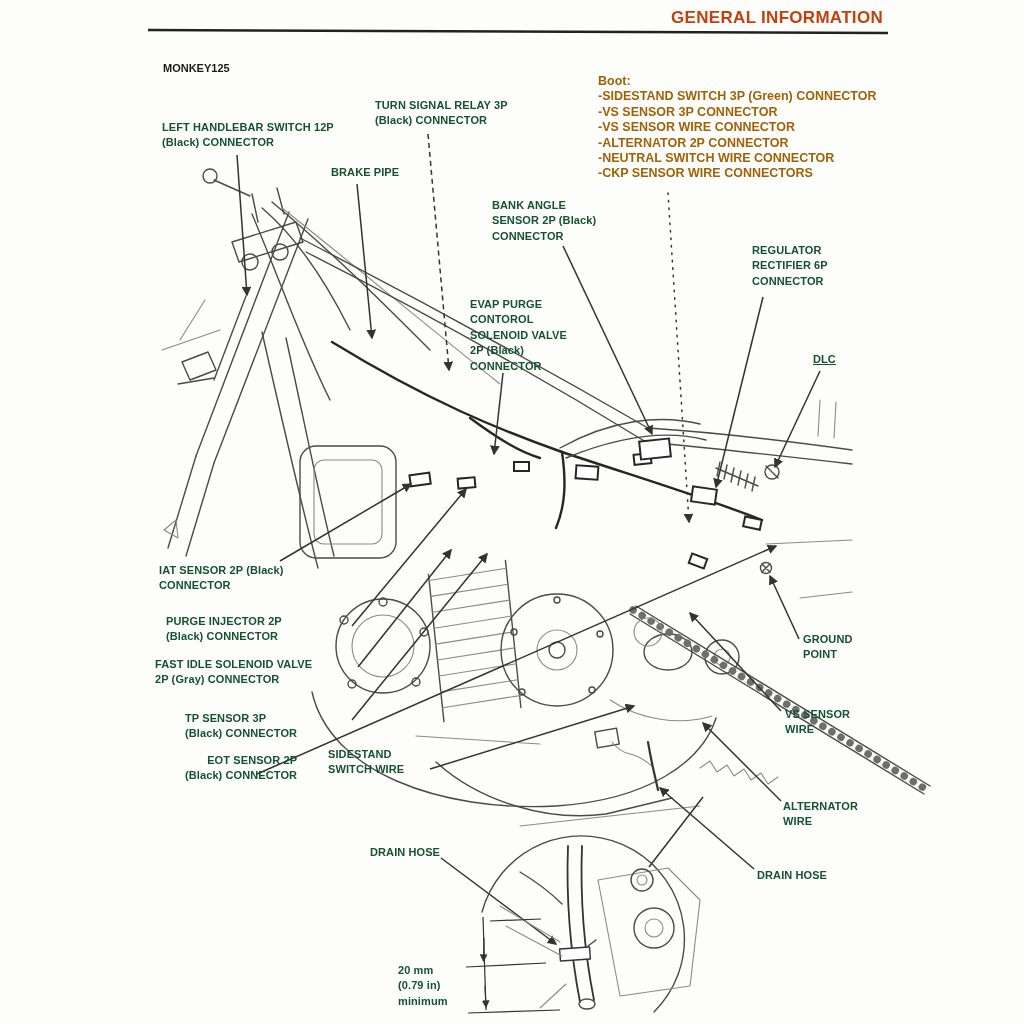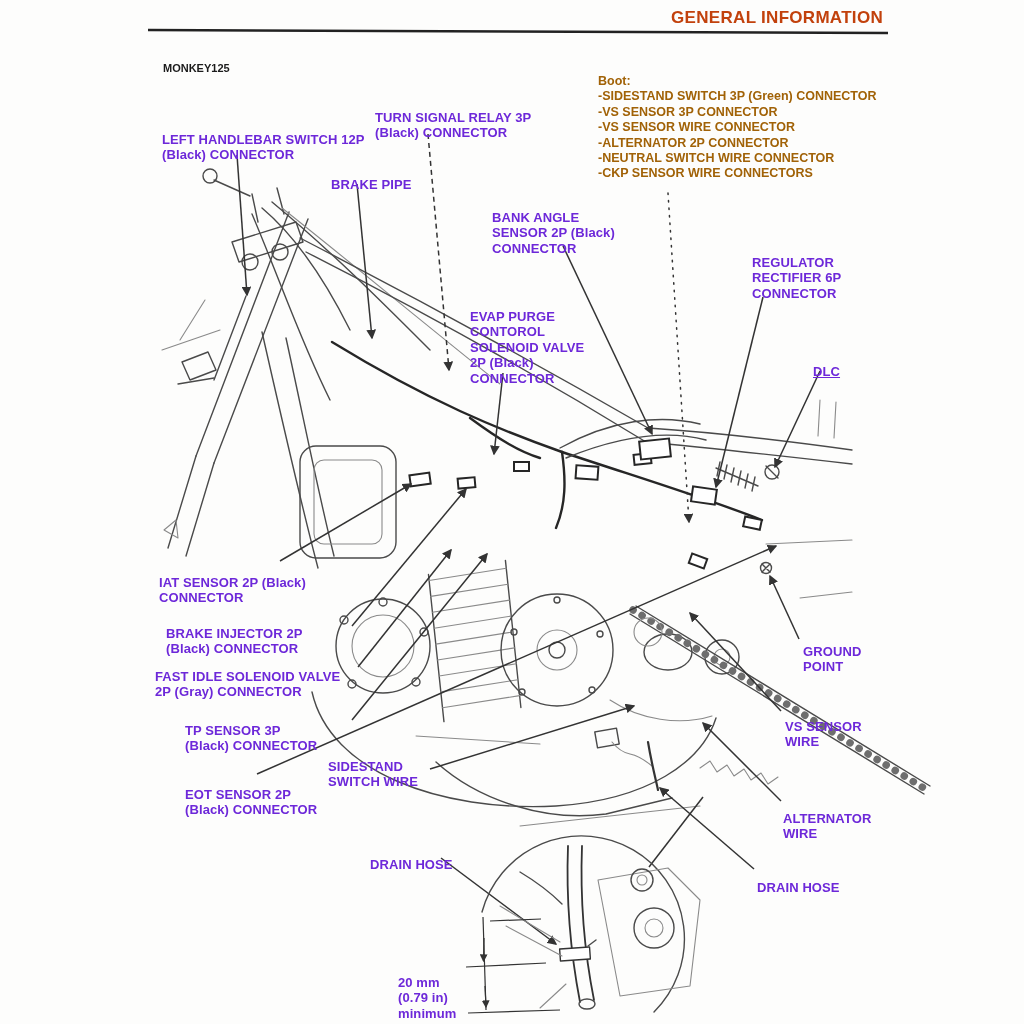--- a/index.html
+++ b/index.html
@@ -8,22 +8,22 @@
     background:#fdfdfc;
     font-family:"Liberation Sans","DejaVu Sans",sans-serif;
     color:#151515;
   }
   .page-title{
     position:absolute;top:8px;right:141px;
     font-size:17px;font-weight:bold;letter-spacing:.3px;color:#c2410c;text-align:center;
   }
   .callout{
     position:absolute;
-    font-size:13px;line-height:15.4px;font-weight:bold;
-    white-space:pre-line;color:#6d28d9;letter-spacing:.1px;margin-top:12px;
+    font-size:11px;line-height:15.4px;font-weight:bold;
+    white-space:pre-line;color:#14532d;letter-spacing:.1px;
   }
   .model-code{position:absolute;left:163px;top:62px;font-size:11px;font-weight:bold;color:#1b1b1b;}
   .boot-block{position:absolute;left:598px;top:74px;font-size:12.5px;line-height:15.4px;font-weight:bold;color:#a16207;}
   .boot-item{white-space:pre;}
   svg{position:absolute;left:0;top:0;}
   .art{stroke:#4a4a4a;fill:none;stroke-width:1.4;stroke-linecap:round;stroke-linejoin:round;}
   .art-light{stroke:#8a8a8a;fill:none;stroke-width:1.1;stroke-linecap:round;}
   .art-dark{stroke:#262626;fill:none;stroke-width:2.4;stroke-linecap:round;}
   .leader{stroke:#333;fill:none;stroke-width:1.5;}
   .dim{stroke:#333;fill:none;stroke-width:1.2;}
@@ -229,29 +229,29 @@
 RECTIFIER 6P
 CONNECTOR</div>
 <div class="callout" style="left:813px;top:352px;text-decoration:underline;">DLC</div>
 <div class="callout" style="left:470px;top:297px;">EVAP PURGE
 CONTOROL
 SOLENOID VALVE
 2P (Black)
 CONNECTOR</div>
 <div class="callout" style="left:159px;top:563px;">IAT SENSOR 2P (Black)
 CONNECTOR</div>
-<div class="callout" style="left:166px;top:614px;">BRAKE INJECTOR 2P
+<div class="callout" style="left:166px;top:614px;">PURGE INJECTOR 2P
 (Black) CONNECTOR</div>
 <div class="callout" style="left:155px;top:657px;">FAST IDLE SOLENOID VALVE
 2P (Gray) CONNECTOR</div>
 <div class="callout" style="left:185px;top:711px;">TP SENSOR 3P
 (Black) CONNECTOR</div>
 <div class="callout" style="left:328px;top:747px;">SIDESTAND
 SWITCH WIRE</div>
-<div class="callout" style="left:185px;top:775px;">EOT SENSOR 2P
+<div class="callout" style="left:185px;top:753px;text-align:right;">EOT SENSOR 2P
 (Black) CONNECTOR</div>
 <div class="callout" style="left:803px;top:632px;">GROUND
 POINT</div>
 <div class="callout" style="left:785px;top:707px;">VS SENSOR
 WIRE</div>
 <div class="callout" style="left:783px;top:799px;">ALTERNATOR
 WIRE</div>
 <div class="callout" style="left:757px;top:868px;">DRAIN HOSE</div>
 <div class="callout" style="left:370px;top:845px;">DRAIN HOSE</div>
 <div class="callout" style="left:398px;top:963px;">20 mm

